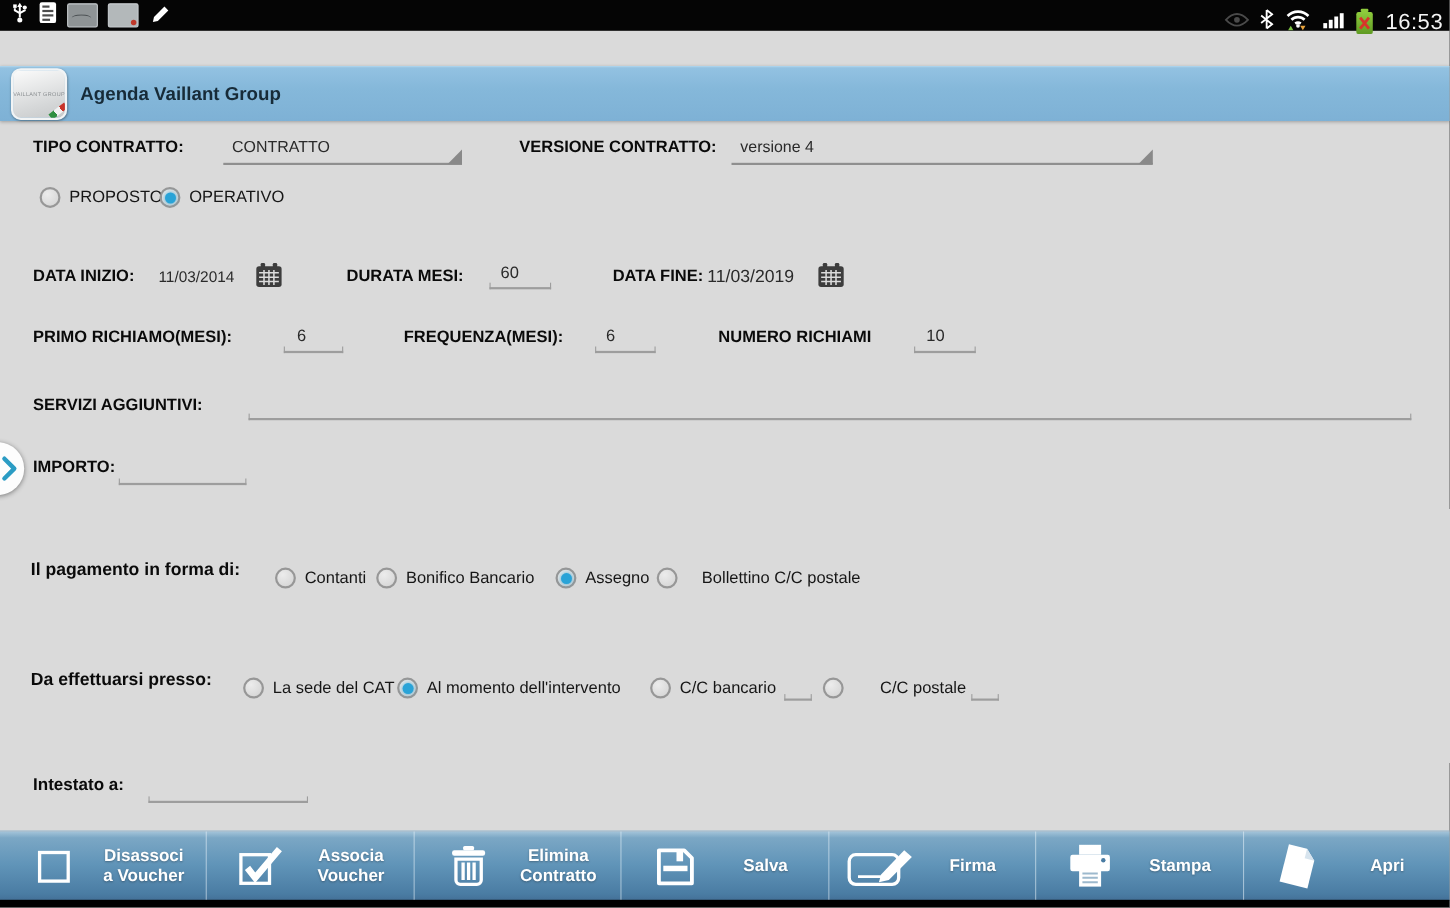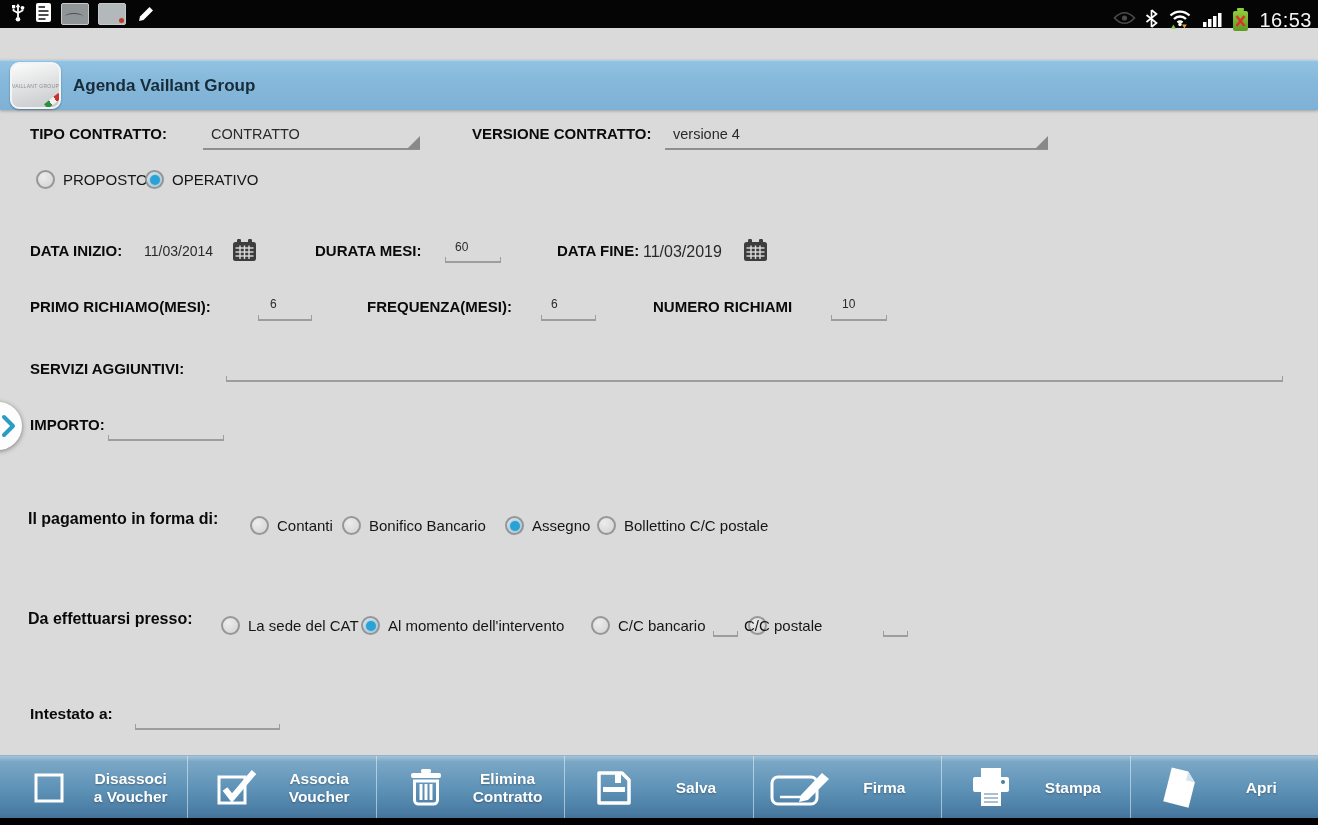--- a/index.html
+++ b/index.html
@@ -30,21 +30,21 @@
             border:2px solid #f2f4f5;box-shadow:0 1px 2px rgba(0,0,0,.35);
             display:flex;align-items:center;justify-content:center;overflow:hidden;}
   .app-icon-text{font-size:5px;color:#8b8f92;letter-spacing:.3px;white-space:nowrap;}
   .app-flag{position:absolute;right:-3px;bottom:3px;width:18px;height:6px;transform:rotate(-38deg);
             background:linear-gradient(90deg,#2f8f41 0 33%,#f2f2f2 33% 66%,#c8332a 66% 100%);}
   .app-title{margin-left:12px;font-size:17px;font-weight:bold;color:#172b38;}
 
   
   .lbl{position:absolute;font-weight:bold;font-size:15px;color:#0a0a0a;white-space:nowrap;}
   .lbl2{position:absolute;font-weight:bold;font-size:16px;color:#0a0a0a;white-space:nowrap;}
-  .val{position:absolute;font-size:12px;color:#2a2a2a;white-space:nowrap;}
+  .val{position:absolute;font-size:15px;color:#2a2a2a;white-space:nowrap;}
   .uline{position:absolute;height:6px;border-left:1px solid #9d9d9d;border-right:1px solid #9d9d9d;border-bottom:2px solid #9d9d9d;box-sizing:border-box;}
   .sline{position:absolute;height:2px;background:#8f8f8f;}
   .stri{position:absolute;width:0;height:0;border-left:13px solid transparent;border-bottom:13px solid #898989;}
   .radio{position:absolute;width:19px;height:19px;border-radius:50%;border:2px solid #979797;box-sizing:border-box;
          background:radial-gradient(circle at 35% 30%,#ececec,#d2d2d2);}
   .radio.on::after{content:"";position:absolute;inset:2.5px;border-radius:50%;background:#29a3d7;box-shadow:0 0 4px rgba(41,163,215,.85);}
   .rlabel{position:absolute;font-size:15px;color:#161616;white-space:nowrap;}
   .cal{position:absolute;}
 
   
@@ -225,32 +225,32 @@
   </div>
 
   <div class="lbl2" style="left:28px;top:510px">Il pagamento in forma di:</div>
   <span class="radio" style="left:250px;top:516px"></span>
   <span class="rlabel" style="left:277px;top:517px">Contanti</span>
   <span class="radio" style="left:342px;top:516px"></span>
   <span class="rlabel" style="left:369px;top:517px">Bonifico Bancario</span>
   <span class="radio on" style="left:505px;top:516px"></span>
   <span class="rlabel" style="left:532px;top:517px">Assegno</span>
   <span class="radio" style="left:597px;top:516px"></span>
-  <span class="rlabel" style="left:624px;top:517px">Bollettino C/C postale</span>
+  <span class="rlabel" style="left:638px;top:517px">Bollettino C/C postale</span>
 
   <div class="lbl2" style="left:28px;top:610px">Da effettuarsi presso:</div>
   <span class="radio" style="left:221px;top:616px"></span>
   <span class="rlabel" style="left:248px;top:617px">La sede del CAT</span>
   <span class="radio on" style="left:361px;top:616px"></span>
   <span class="rlabel" style="left:388px;top:617px">Al momento dell'intervento</span>
   <span class="radio" style="left:591px;top:616px"></span>
   <span class="rlabel" style="left:618px;top:617px">C/C bancario</span>
   <div class="uline" style="left:713px;top:631px;width:25px"></div>
   <span class="radio" style="left:748px;top:616px"></span>
-  <span class="rlabel" style="left:744px;top:617px">C/C postale</span>
+  <span class="rlabel" style="left:800px;top:617px">C/C postale</span>
   <div class="uline" style="left:883px;top:631px;width:25px"></div>
 
   <div class="lbl2" style="left:30px;top:705px;font-size:15.5px">Intestato a:</div>
   <div class="val" style="left:142px;top:706px"></div>
   <div class="uline" style="left:135px;top:724px;width:145px"></div>
 
   <div class="toolbar">
     <div class="tbtn">
       <span class="ticon">
         <svg width="32" height="38" viewBox="0 0 32 38">

